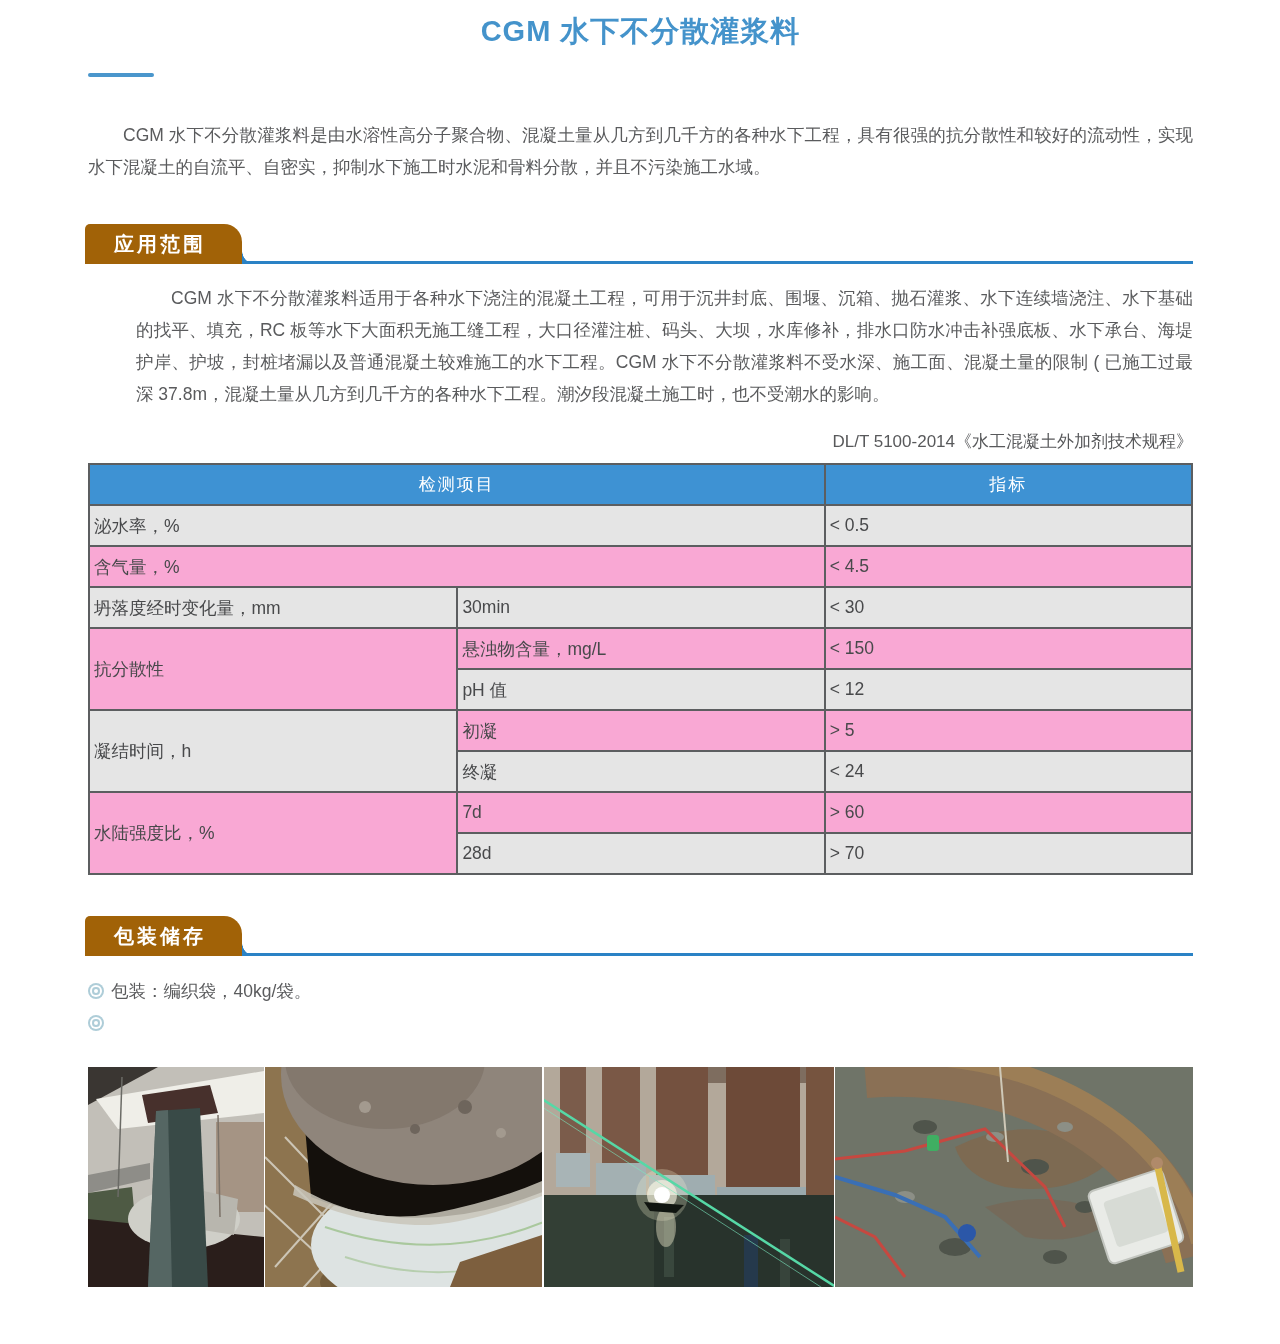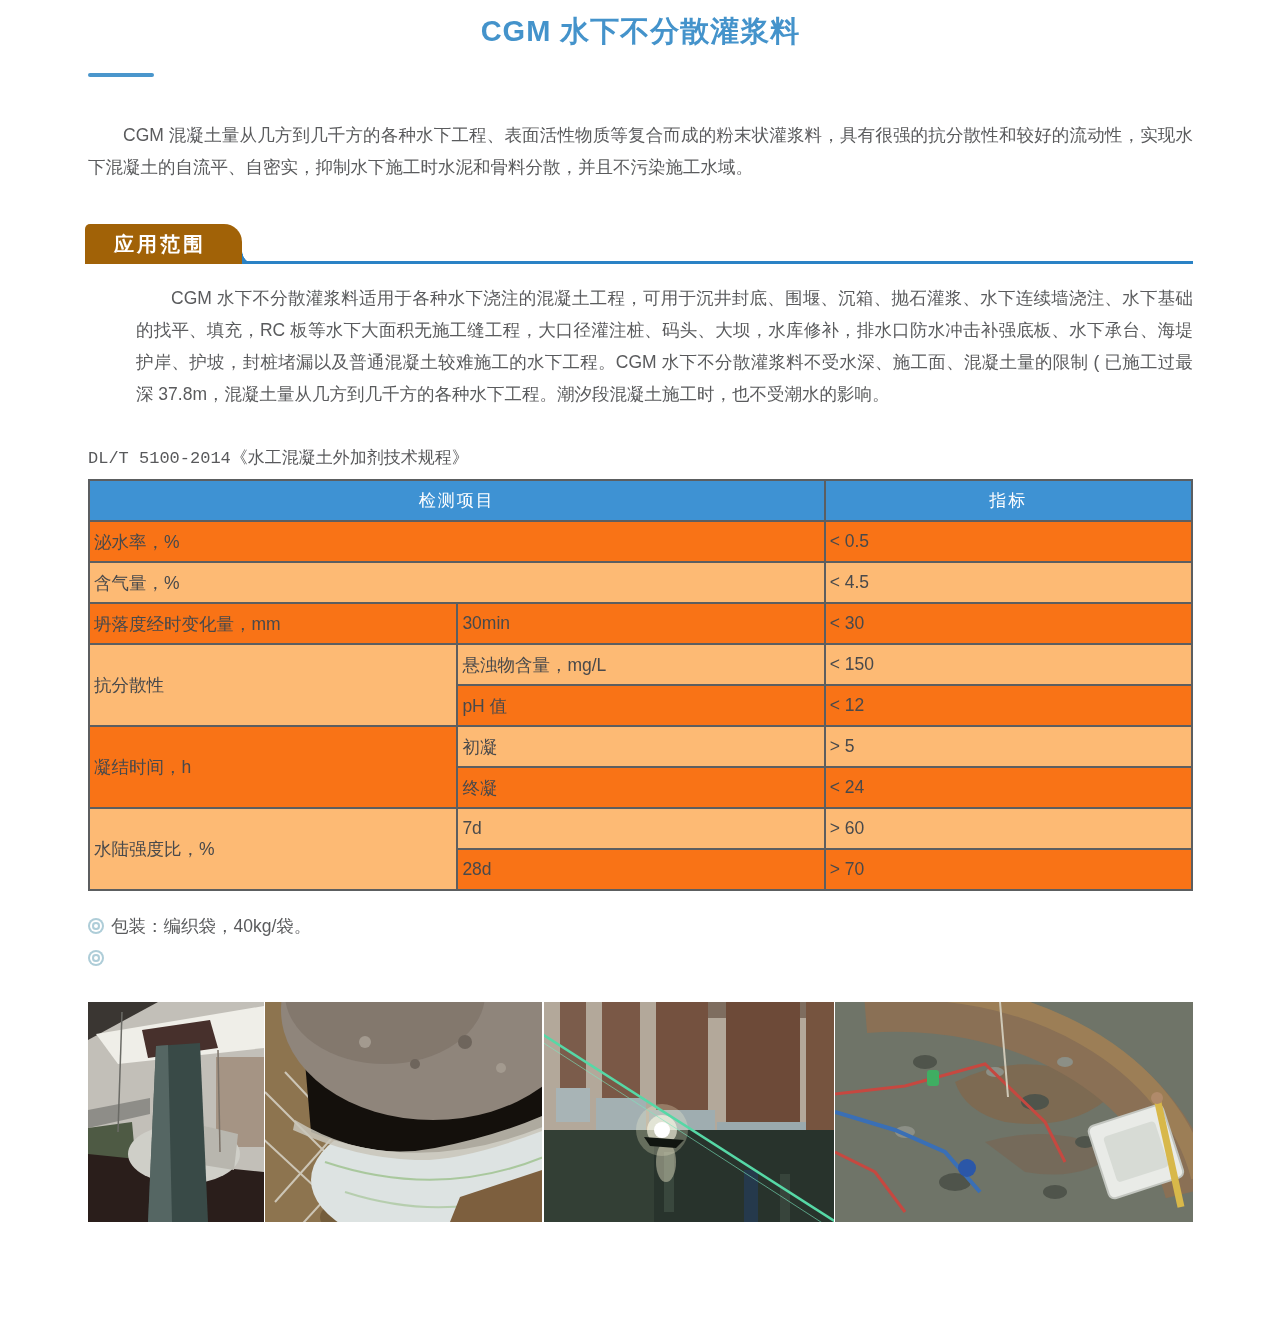--- a/index.html
+++ b/index.html
@@ -26,29 +26,29 @@
     position:absolute; left:-3px; bottom:-3px;
     background:#a16207; color:#fff; font-size:20px; font-weight:700; letter-spacing:3px;
     padding:7px 36px 6px 29px; border-radius:5px 18px 0 0;
   }
   .badge::after {
     content:""; position:absolute; right:-13px; bottom:0; width:13px; height:13px;
     background:radial-gradient(circle at 100% 0, rgba(0,0,0,0) 12.5px, #2a82c5 13px);
   }
 
   
-  .table-caption { margin:36px 0 10px; text-align:left; font-size:17px; color:#58595b;font-family:Liberation Mono, monospace; }
+  .table-caption { margin:20px 0 10px; text-align:right; font-size:17px; color:#58595b; }
   table.perf { width:100%; border-collapse:collapse; table-layout:fixed; }
   table.perf th, table.perf td {
     border:2px solid #5c5e60; height:41px; 
     font-size:17.5px; color:#48494b; padding:1px 4px; font-weight:400;
   }
   table.perf thead th { background:#3e92d3; color:#ffffff; font-size:17px; letter-spacing:2px; }
-  .bg-g { background:#f97316; }
-  .bg-w { background:#fdba74; }
+  .bg-g { background:#e5e5e5; }
+  .bg-w { background:#f9a8d4; }
 
   
   .bullets { margin-top:20px; }
   .bullet-line { display:flex; align-items:center; gap:11px; margin-bottom:13px; }
   .ring-icon {
     flex:0 0 auto; width:8px; height:8px; border-radius:50%;
     border:2px solid #aecdd8; box-shadow:0 0 0 2px #ffffff,0 0 0 4px #aecdd8;
     margin-left:4px;
   }
   .bullet-text { font-size:17.5px; color:#5a5b5d; line-height:30px; }
@@ -59,21 +59,21 @@
   .photo svg { display:block; width:100%; height:100%; }
 </style>
 </head>
 <body>
 
 <div class="page">
 
   <h1 class="doc-title">CGM 水下不分散灌浆料</h1>
   <div class="title-underline"></div>
 
-  <p class="para intro">CGM 混凝土量从几方到几千方的各种水下工程、表面活性物质等复合而成的粉末状灌浆料，具有很强的抗分散性和较好的流动性，实现水下混凝土的自流平、自密实，抑制水下施工时水泥和骨料分散，并且不污染施工水域。</p>
+  <p class="para intro">CGM 水下不分散灌浆料是由水溶性高分子聚合物、混凝土量从几方到几千方的各种水下工程，具有很强的抗分散性和较好的流动性，实现水下混凝土的自流平、自密实，抑制水下施工时水泥和骨料分散，并且不污染施工水域。</p>
 
   <div class="section-head">
     <span class="badge">应用范围</span>
   </div>
   <p class="para section-body">CGM 水下不分散灌浆料适用于各种水下浇注的混凝土工程，可用于沉井封底、围堰、沉箱、抛石灌浆、水下连续墙浇注、水下基础的找平、填充，RC 板等水下大面积无施工缝工程，大口径灌注桩、码头、大坝，水库修补，排水口防水冲击补强底板、水下承台、海堤护岸、护坡，封桩堵漏以及普通混凝土较难施工的水下工程。CGM 水下不分散灌浆料不受水深、施工面、混凝土量的限制 ( 已施工过最深 37.8m，混凝土量从几方到几千方的各种水下工程。潮汐段混凝土施工时，也不受潮水的影响。</p>
 
   <div class="table-caption">DL/T 5100-2014《水工混凝土外加剂技术规程》</div>
 
   <table class="perf">
     <colgroup>
@@ -124,20 +124,23 @@
         <td class="bg-w">7d</td>
         <td class="bg-w">&gt; 60</td>
       </tr>
       <tr>
         <td class="bg-g">28d</td>
         <td class="bg-g">&gt; 70</td>
       </tr>
     </tbody>
   </table>
 
+  <div class="section-head">
+    <span class="badge">包装储存</span>
+  </div>
   <div class="bullets">
     <div class="bullet-line">
       <span class="ring-icon"></span>
       <span class="bullet-text">包装：编织袋，40kg/袋。</span>
     </div>
     <div class="bullet-line">
       <span class="ring-icon"></span>
     </div>
   </div>
 

